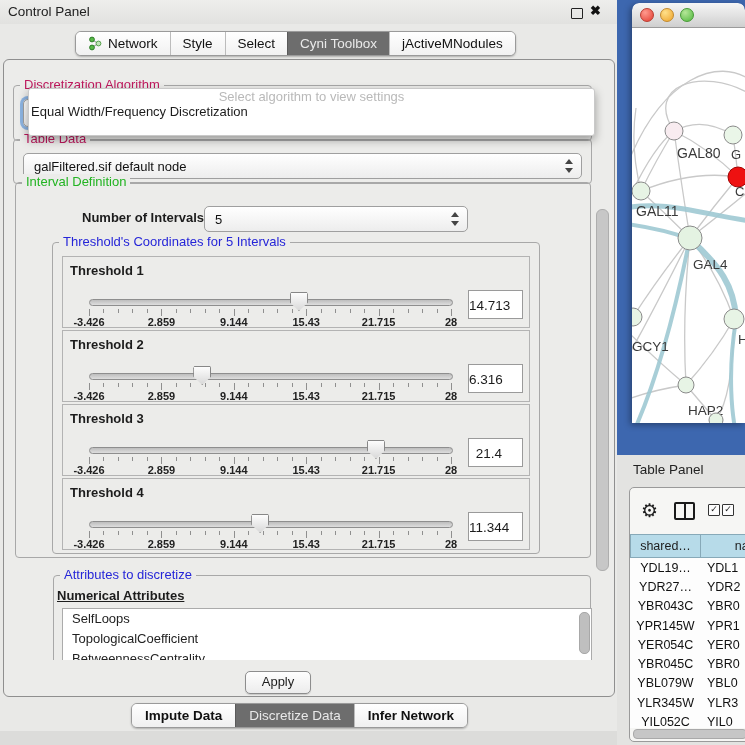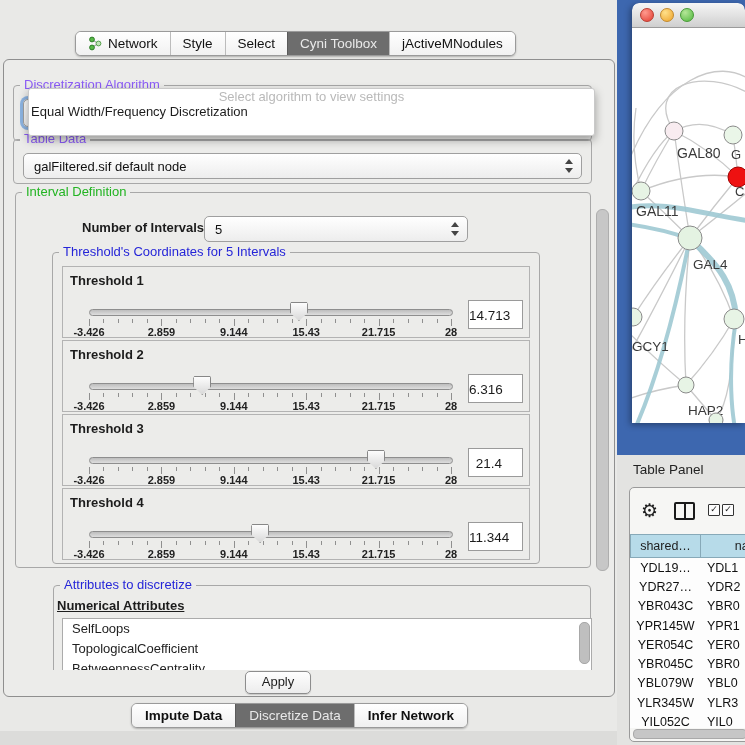--- a/index.html
+++ b/index.html
@@ -22,42 +22,42 @@
   .ttab{display:flex;align-items:center;padding:0 12px;font-size:13.5px;color:#111;
         border-left:1px solid #bcbcbc;background:linear-gradient(#ffffff,#f1f1f1);cursor:default;white-space:nowrap;}
   .ttab:first-child{border-left:none;}
   .ttab.sel{background:#6d6d6d;color:#e9e9e9;border-left:1px solid #5a5a5a;text-align:center;}
   .ttab .nicon{width:15px;height:15px;margin-right:5px;}
 
   
   #outer{position:absolute;left:3px;top:59px;width:610px;height:636px;background:#ececea;
          border:1px solid #8f8f8f;border-radius:6px;}
   .grp{position:absolute;border:1px solid #a8a8a8;border-radius:4px;}
-  .legend{position:absolute;top:-9px;left:6px;background:#ececea;padding:0 4px;font-size:13px;color:#8b5cf6;white-space:nowrap;}
+  .legend{position:absolute;top:-9px;left:6px;background:#ececea;padding:0 4px;font-size:13px;color:#be185d;white-space:nowrap;}
   .legend.green{color:#22b422;}
   .legend.blue{color:#2525d8;}
 
   .combo{position:absolute;background:linear-gradient(#ffffff,#ededed);border:1px solid #9f9f9f;
          border-radius:5px;overflow:hidden;cursor:default;}
   .combo .ctext{position:absolute;left:10px;top:0;bottom:0;display:flex;align-items:center;font-size:13px;color:#111;white-space:nowrap;}
   .stepper{position:absolute;right:7px;top:50%;transform:translateY(-50%);width:9px;height:14px;}
   .stepper:before,.stepper:after{content:"";position:absolute;left:0;border-left:4.5px solid transparent;border-right:4.5px solid transparent;}
   .stepper:before{top:0;border-bottom:5px solid #444;}
   .stepper:after{bottom:0;border-top:5px solid #444;}
   .combo.focus{box-shadow:0 0 0 3px rgba(108,160,221,.75);}
 
   
   #popup{position:absolute;left:28px;top:88px;width:565px;height:46px;background:#ffffff;
          border:1px solid #c9c9c9;border-radius:3px;box-shadow:0 4px 10px rgba(0,0,0,.35);z-index:60;}
   .popt{height:15px;line-height:15px;font-size:13px;padding-left:2px;white-space:nowrap;cursor:default;}
   .popt.hint{color:#b9b9b9;text-align:center;padding-left:0;}
   .popt.bold{font-weight:bold;}
 
   
-  #viewport{position:absolute;left:9px;top:123px;width:579px;height:487px;overflow:hidden;}
+  #viewport{position:absolute;left:9px;top:113px;width:579px;height:487px;overflow:hidden;}
 
   
   #numlabel{position:absolute;left:66px;top:27px;font-weight:bold;font-size:13px;}
   #numcombo{left:188px;top:23px;width:262px;height:24px;}
 
   
   .tpanelbox{position:absolute;border:1px solid #b3b3b3;background:#ececea;}
   .tlabel{position:absolute;left:7px;top:6px;font-weight:bold;font-size:13px;}
   .sliderbox{position:absolute;left:26px;top:34px;width:362px;height:34px;}
   .track{position:absolute;left:0;top:8px;width:100%;height:5px;border:1px solid #8e8e8e;border-radius:4px;
@@ -129,20 +129,25 @@
   .tcell.c2{width:100px;padding-left:6px;}
   #tp-hscroll{position:absolute;left:2px;top:241px;width:120px;height:9px;}
   #tp-hscroll .thumbh{position:absolute;left:1px;top:0;width:112px;height:8px;background:#c6c6c6;border:1px solid #a9a9a9;border-radius:4px;}
 </style>
 </head>
 <body>
 
 <div id="app">
 
   <div id="left">
+    <div id="titlebar">
+      <span id="title">Control Panel</span>
+      <span id="float-icon" class="winicon"></span>
+      <span id="close-icon" class="winicon">✖</span>
+    </div>
 
     <div id="toptabs">
         <div class="ttab">
           <svg class="nicon" viewBox="0 0 15 15">
             <line x1="4" y1="3.5" x2="10" y2="7.5" stroke="#8a8a8a"></line>
             <line x1="4" y1="11.5" x2="10" y2="7.5" stroke="#8a8a8a"></line>
             <circle cx="4" cy="3.5" r="2.4" fill="#57b847" stroke="#2e7d28"></circle>
             <circle cx="4" cy="11.5" r="2.4" fill="#57b847" stroke="#2e7d28"></circle>
             <circle cx="10.5" cy="7.5" r="2.4" fill="#bfe6b8" stroke="#57a04d"></circle>
           </svg>

